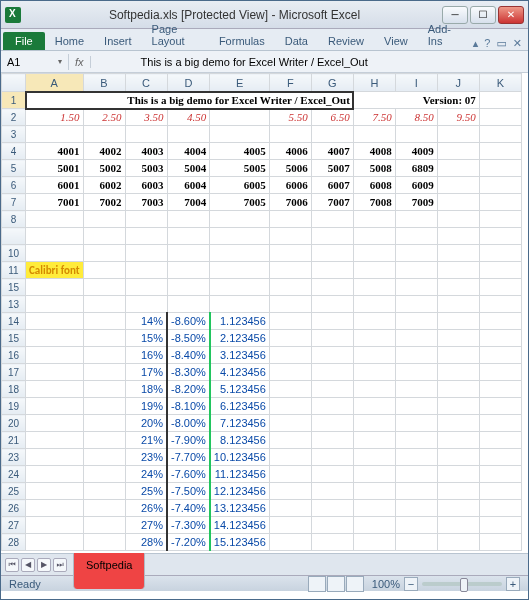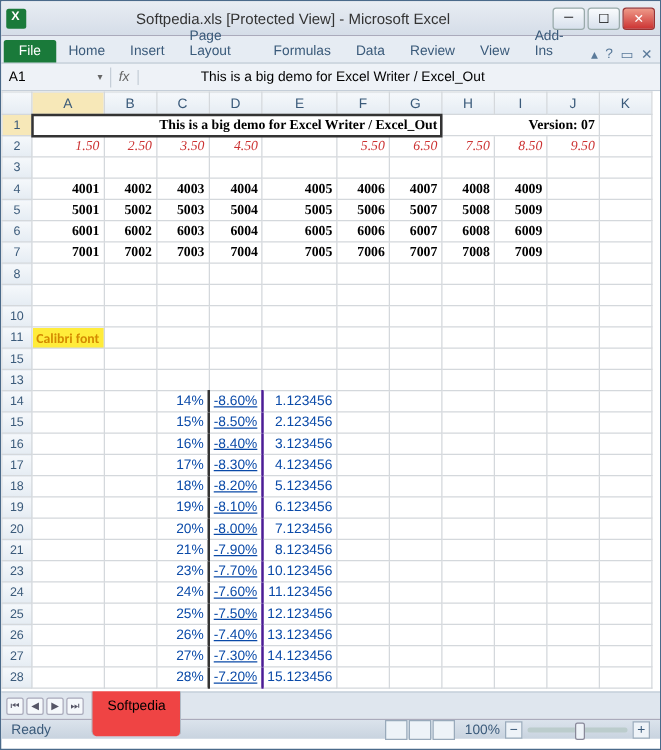--- a/index.html
+++ b/index.html
@@ -10,40 +10,40 @@
 .titlebar .title { flex:1; text-align:center; color:#333; font-size:12px; }
 .winbtns { display:flex; gap:2px; }
 .winbtn { width:26px; height:18px; background:linear-gradient(#f9fbfd,#d7e0ec); border:1px solid #9aa; border-radius:3px; display:flex;align-items:center;justify-content:center; font-size:10px; }
 .winbtn.close{background:linear-gradient(#e98,#c33);color:#fff;border-color:#933;}
 .ribbon-tabs { height:22px; background:#e6ecf3; display:flex; align-items:flex-end; padding-left:2px; border-bottom:1px solid #b8c4d0; }
 .file-tab { background:#1a7a3a; color:#fff; padding:3px 12px; font-size:11px; border-radius:2px 2px 0 0; }
 .rtab { padding:3px 10px; color:#3a5a7a; font-size:11px; }
 .rtab-right { margin-left:auto; display:flex; gap:6px; padding:0 6px; color:#5a7a9a; }
 .rtab-right span{cursor:pointer;}
 .formula-bar { height:22px; background:#eef2f7; display:flex; align-items:center; border-bottom:1px solid #c5ced8; }
-.name-box { width:88px; border-right:1px solid #c5ced8; padding:2px 6px; font-size:11px; display:flex; align-items:center; justify-content:space-between; }
+.name-box { width:68px; border-right:1px solid #c5ced8; padding:2px 6px; font-size:11px; display:flex; align-items:center; justify-content:space-between; }
 .name-box .dd{font-size:8px;color:#666;}
 .fx-area { display:flex; align-items:center; flex:1;gap:44px; }
 .fx-label { font-style:italic; color:#666; padding:0 6px; border-right:1px solid #c5ced8; }
 .fx-input { flex:1; padding:2px 6px; font-size:11px; }
 .sheet-area { position:relative; height: 480px; overflow:auto; background:#fff; }
 table.sheet { border-collapse:collapse; table-layout:fixed; }
 table.sheet th, table.sheet td { border:1px solid #d4d8dc; font-size:11px; }
 table.sheet thead th { background:linear-gradient(#f5f8fb,#e5ecf3); color:#3a5a7a; font-weight:normal; height:18px; text-align:center; }
 table.sheet thead th.sel { background:#f7e8b8; }
 table.sheet tbody th { background:linear-gradient(#f5f8fb,#e5ecf3); color:#3a5a7a; font-weight:normal; width:24px; text-align:center; height:17px; font-size:10px; }
 table.sheet tbody th.sel { background:#f7e8b8; }
 table.sheet td { width:42px; height:17px; padding:0 3px; text-align:right; overflow:hidden; white-space:nowrap; }
 .row-big td { font-family:"Times New Roman",serif; font-size:14px; font-weight:bold; text-align:left; }
 .row-red td { color:#c33; font-style:italic; font-family:"Times New Roman",serif; font-size:12px; text-align:right; }
 .row-bold td { font-family:"Times New Roman",serif; font-weight:bold; font-size:13px; text-align:center; }
 .calibri-cell { background:#ffec3a; color:#d48a00; font-family:Calibri,Arial,sans-serif; font-weight:bold; font-size:12px; text-align:left !important; padding-left:2px; }
 .blue-row td { color:#0a4aa8; font-size:10px; text-align:right; }
 .blue-row td.bl { border-left:2px solid #333; }
-.blue-row td.br { border-right:2px solid #4c1d95;text-decoration:underline; }
+.blue-row td.br { border-right:2px solid #22c55e; }
 .activecell { outline:2px solid #333; outline-offset:-1px; }
 .hr-row td { border-top:2px solid #333; }
 .sheet-tabs-bar { height:22px; background:#dfe6ee; border-top:1px solid #b8c4d0; display:flex; align-items:center; padding:0 4px; }
 .sheet-nav { display:flex; gap:2px; margin-right:6px; }
 .sheet-nav span { width:14px; height:14px; border:1px solid #aab; background:#f5f8fb; display:flex;align-items:center;justify-content:center;font-size:8px;color:#556; border-radius:2px; }
 .sheet-tab { background:#ef4444; border:1px solid #b0bac5; border-bottom:none; padding:18px 12px; font-size:11px; border-radius:0 0 4px 4px; }
 .statusbar { height:16px; background:linear-gradient(#dbe3ec,#c8d3df); display:flex; align-items:center; padding:0 8px; border-top:1px solid #aab; font-size:11px; color:#3a5a7a;text-align:center; }
 .statusbar .spacer{flex:1;}
 .viewbtns { display:flex; gap:1px; margin-right:8px; }
 .viewbtn { width:18px; height:16px; border:1px solid #9ab; background:#eef3f8; }
@@ -164,21 +164,21 @@
         <tr class="row-bold">
           <th>5</th>
           <td>5001</td>
           <td>5002</td>
           <td>5003</td>
           <td>5004</td>
           <td>5005</td>
           <td>5006</td>
           <td>5007</td>
           <td>5008</td>
-          <td>5009</td>
+          <td>6809</td>
           <td></td>
           <td></td>
         </tr>
         <tr class="row-bold">
           <th>6</th>
           <td>6001</td>
           <td>6002</td>
           <td>6003</td>
           <td>6004</td>
           <td>6005</td>

